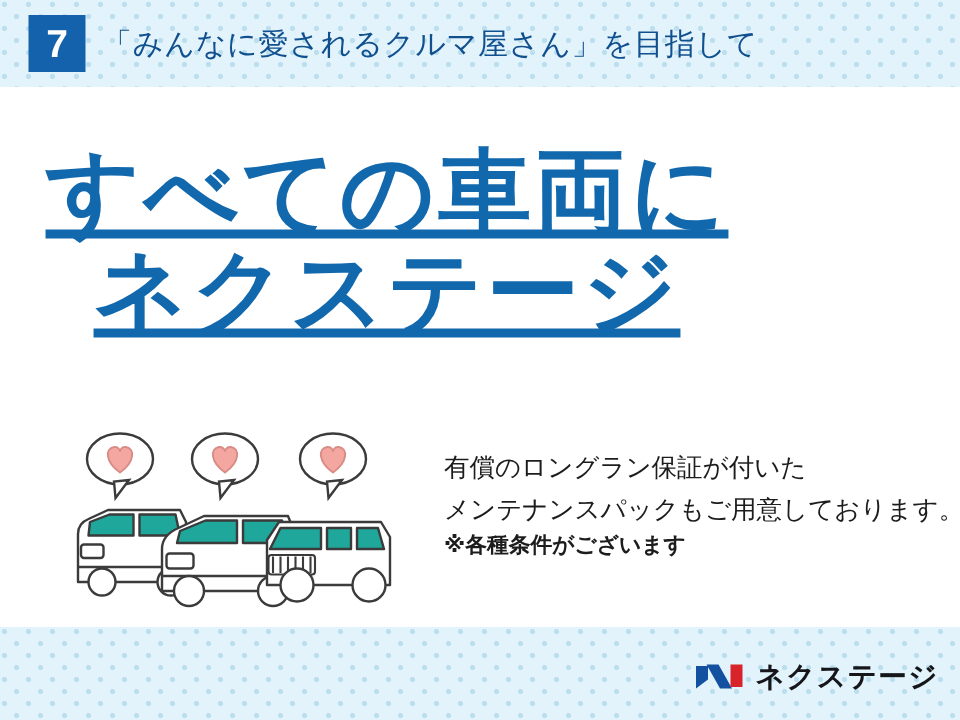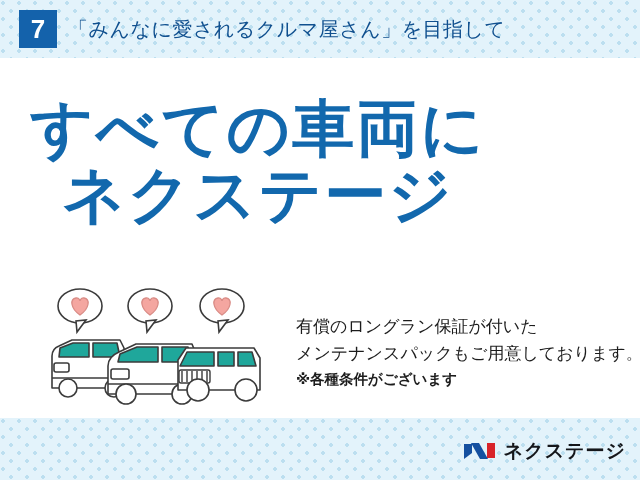--- a/index.html
+++ b/index.html
@@ -33,28 +33,28 @@
   .header-title{
     margin-left:11px;
     color:#10508f;font-weight:normal;font-size:20px;
     letter-spacing:0.5px;white-space:nowrap;
   }
 
   
   .headline{
     position:absolute;left:0;top:96px;width:516px;text-align:center;
     color:#1268ad;font-weight:bold;
-    font-size:62px;line-height:1.06;letter-spacing:2px;
+    font-size:62px;line-height:1.06;letter-spacing:2px;text-decoration:underline;
   }
   .headline div{white-space:nowrap;}
 
   
   .mid{
     position:absolute;left:0;top:286px;width:548px;height:120px;
-    display:flex;align-items:center;
+    display:flex;align-items:flex-start;
   }
   .art{width:236px;height:120px;margin-left:46px;flex:none;}
   .body-text{
     margin-left:14px;padding-top:12px;
     color:#1c1c1c;font-size:17px;line-height:1.62;white-space:nowrap;
   }
   .body-note{font-size:14.5px;font-weight:bold;}
 
   
   .footer-logo{

